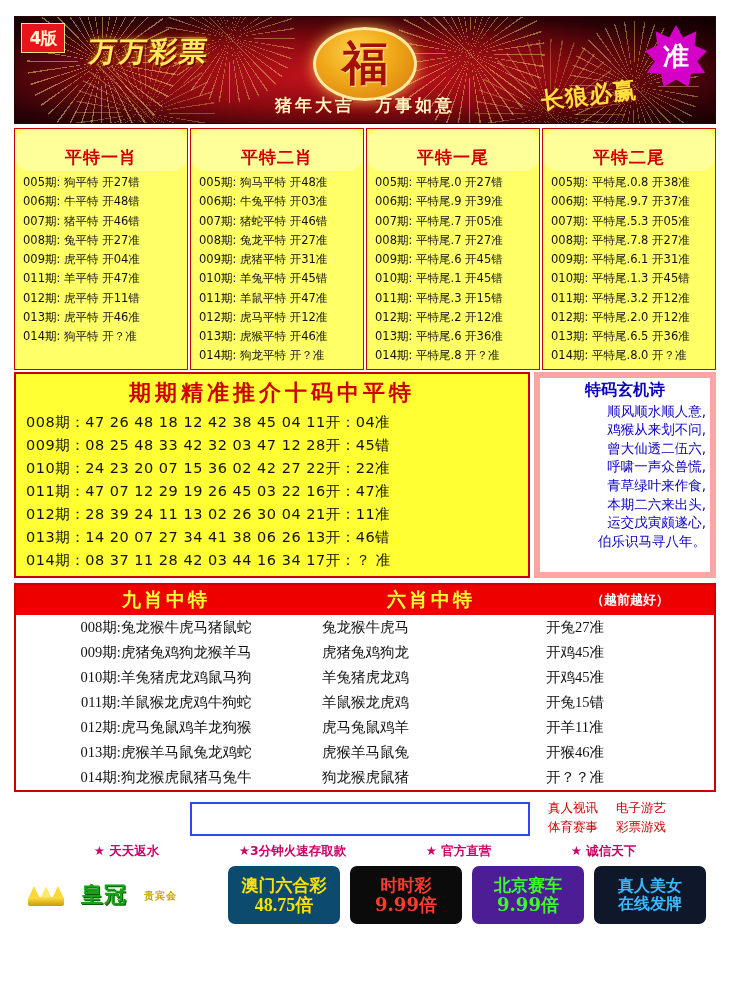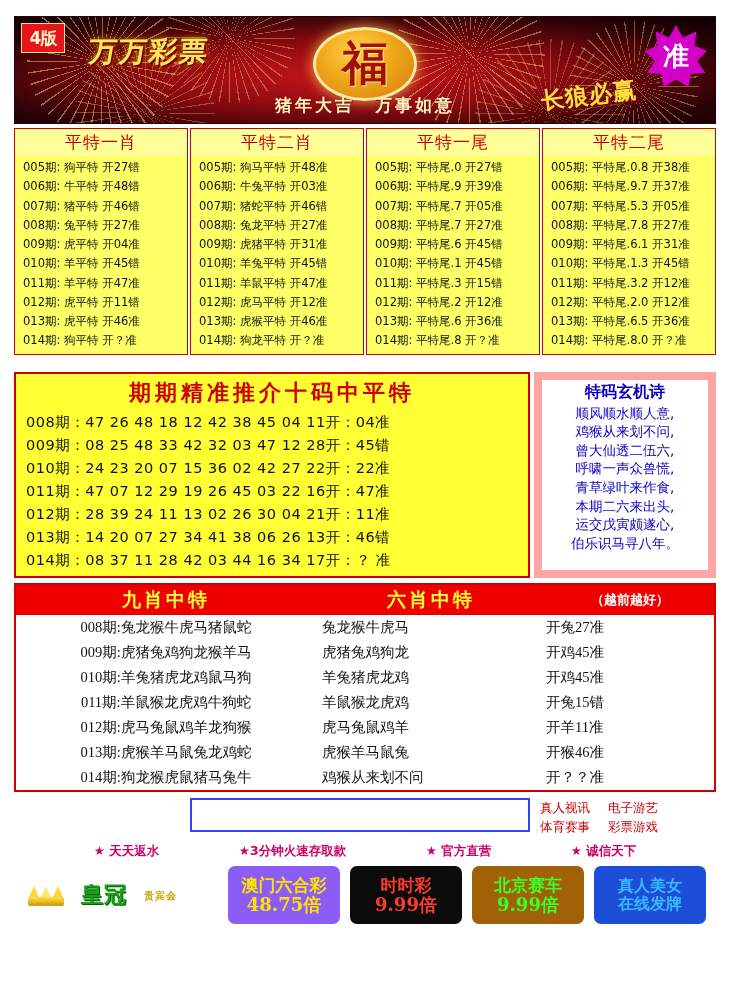--- a/index.html
+++ b/index.html
@@ -139,41 +139,42 @@
     gap: 2px;
   }
   .col {
     flex: 1 1 0;
     border: 1px solid #cc0000;
     background: #ffff66;
   }
   .col-head {
     text-align: center;
     font-size: 17px;
-    font-weight: normal;
+    font-weight: bold;
     color: #cc0000;
     font-family: "DejaVu Serif", serif;
     background: #ffff99;
-    padding: 2px 0 2px 0;
+    padding: 17px 0 2px 0;
     letter-spacing: 1px;
+    border-radius: 14px;
   }
   .col-body { padding: 2px 0 3px 0; }
   .col-row {
     font-size: 11.5px;
     color: #111;
     padding: 1px 0 1px 8px;
     white-space: nowrap;
     line-height: 1.5;
   }
 
   
   .mid {
     display: flex;
     gap: 4px;
-    margin-top: 17px;
+    margin-top: 2px;
     align-items: stretch;
   }
   .recommend {
     flex: 0 0 516px;
     border: 2px solid #cc0000;
     background: #ffff33;
     padding: 3px 0 4px 0;
   }
   .rec-title {
     text-align: center;
@@ -186,38 +187,38 @@
   }
   .rec-row {
     font-size: 14.5px;
     color: #111;
     padding: 2px 0 2px 10px;
     white-space: nowrap;
     letter-spacing: 0.5px;
   }
   .poem {
     flex: 1 1 auto;
-    border: 8px solid #fca5a5;
+    border: 6px solid #fca5a5;
     background: #ffffff;
     padding: 2px 4px 4px 4px;
   }
   .poem-title {
     text-align: center;
     font-size: 16px;
     font-weight: bold;
     color: #0b00c0;
     font-family: "DejaVu Serif", serif;
     padding-bottom: 1px;
   }
   .poem-line {
     font-size: 13.5px;
     color: #0b00c0;
     line-height: 1.38;
     white-space: nowrap;
-    text-align: center;
+    text-align: right;
   }
 
   
   .nine {
     margin-top: 5px;
     border: 2px solid #cc0000;
     background: #ffffff;
   }
   .nine-head {
     background: #ee0000;
@@ -259,22 +260,22 @@
     font-family: Liberation Serif, serif;
   }
   .nine-row .c1 { flex: 0 0 300px; text-align: center; white-space: nowrap; }
   .nine-row .c2 { flex: 0 0 230px; text-align: left; white-space: nowrap; padding-left: 6px;}
   .nine-row .c3 { flex: 1 1 auto; text-align: left; white-space: nowrap; }
 
   
   .footer { margin-top: 6px; }
   .foot-top {
     display: flex;
-    align-items: flex-start;
-    gap: 10px;
+    align-items: flex-end;
+    gap: 18px;
   }
   .search-box {
     flex: 0 0 340px;
     margin-left: 176px;
     height: 34px;
     border: 2px solid #3344ff;
     background: #ffffff;
   }
   .foot-links {
     flex: 1 1 auto;
@@ -360,24 +361,24 @@
     display: flex;
     flex-direction: column;
     align-items: center;
     justify-content: center;
     line-height: 1.12;
     font-weight: bold;
     font-family: "DejaVu Serif", serif;
   }
   .btn .t1 { font-size: 17px; }
   .btn .t2 { font-size: 18px; }
-  .btn.b1 { background: #8b5cf6; color: #ffe300; }
+  .btn.b1 { background: #0c4a6e; color: #ffe300; font-family: Liberation Serif, serif; }
   .btn.b2 { background: #0b0b0b; color: #ff3a2e; }
-  .btn.b3 { background: #a16207; color: #39ff2a; }
-  .btn.b4 { background: #1d4ed8; color: #39b9ff; }
+  .btn.b3 { background: #4c1d95; color: #39ff2a; }
+  .btn.b4 { background: #0f172a; color: #39b9ff; }
   .btn.b4 .t1, .btn.b4 .t2 { font-size: 16px; }
 </style>
 </head>
 <body>
 
 <div class="page">
 
   <div class="banner">
     <div class="fw f1"></div>
     <div class="fw f2"></div>
@@ -407,21 +408,20 @@
   <div class="cols4">
 
     <div class="col">
       <div class="col-head">平特一肖</div>
       <div class="col-body">
         <div class="col-row">005期: 狗平特  开27错</div>
         <div class="col-row">006期: 牛平特  开48错</div>
         <div class="col-row">007期: 猪平特  开46错</div>
         <div class="col-row">008期: 兔平特  开27准</div>
         <div class="col-row">009期: 虎平特  开04准</div>
-        <div class="col-row">010期: 羊平特  开45错</div>
         <div class="col-row">011期: 羊平特  开47准</div>
         <div class="col-row">012期: 虎平特  开11错</div>
         <div class="col-row">013期: 虎平特  开46准</div>
         <div class="col-row">014期: 狗平特  开？准</div>
       </div>
     </div>
 
     <div class="col">
       <div class="col-head">平特二肖</div>
       <div class="col-body">
@@ -528,21 +528,21 @@
       <div class="c2">虎马兔鼠鸡羊</div>
       <div class="c3">开羊11准</div>
     </div>
     <div class="nine-row">
       <div class="c1"><span>013期:</span><span>虎猴羊马鼠兔龙鸡蛇</span></div>
       <div class="c2">虎猴羊马鼠兔</div>
       <div class="c3">开猴46准</div>
     </div>
     <div class="nine-row">
       <div class="c1"><span>014期:</span><span>狗龙猴虎鼠猪马兔牛</span></div>
-      <div class="c2">鸡猴从来划不问</div>
+      <div class="c2">狗龙猴虎鼠猪</div>
       <div class="c3">开？？准</div>
     </div>
   </div>
 
   <div class="footer">
     <div class="foot-top">
       <input class="search-box" type="text" placeholder="" style="">
       <div class="foot-links">
         <div class="lrow">
           <span>真人视讯</span>

